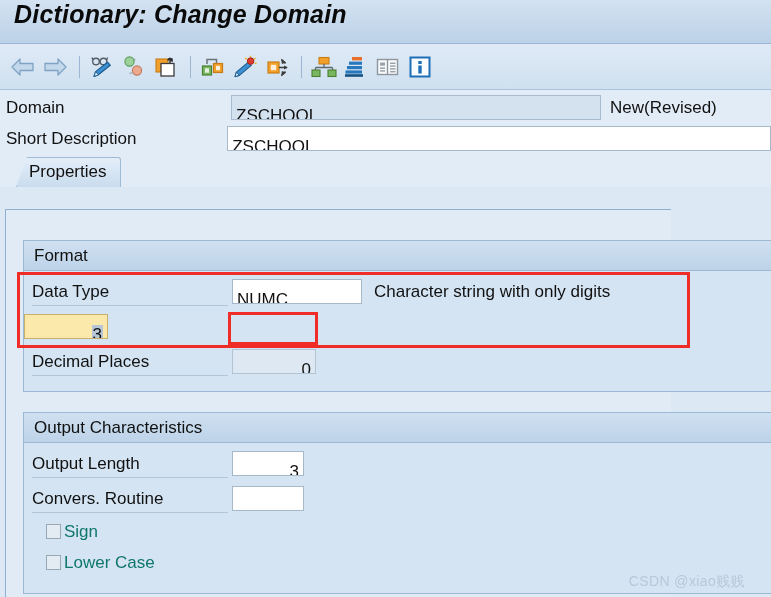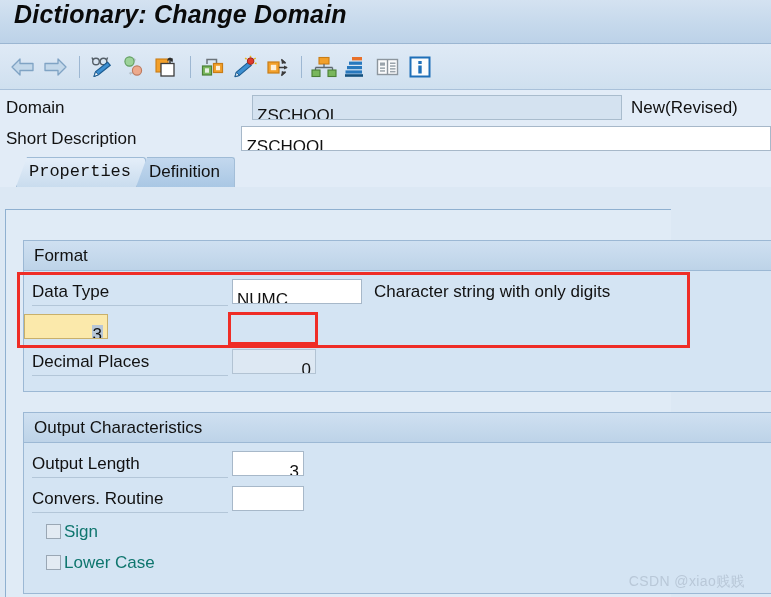--- a/index.html
+++ b/index.html
@@ -66,21 +66,21 @@
     background: #e2ecf7;
     padding-top: 2px;
   }
   .hrow {
     height: 31px;
     display: flex;
     align-items: center;
     position: relative;
   }
   .hrow .hlabel {
-    width: 252px;
+    width: 231px;
     padding-left: 6px;
     box-sizing: border-box;
     font-size: 17px;
     color: #111;
     white-space: nowrap;
   }
   .inp {
     border: 1px solid #a7b8c9;
     height: 25px;
     box-sizing: border-box;
@@ -147,21 +147,21 @@
     border-bottom: none;
     border-radius: 3px 3px 0 0;
     -webkit-clip-path: polygon(11px 0, 100% 0, 100% 100%, 0 100%);
     clip-path: polygon(11px 0, 100% 0, 100% 100%, 0 100%);
   }
   .tab.active {
     background: linear-gradient(to bottom, #c3d8ee 0%, #a9c7e4 100%);
     z-index: 3;
   }
   .tab.t2 { z-index: 2; }
-  .tab.t3 { z-index: 1; font-family: Liberation Mono, monospace; }
+  .tab.t3 { z-index: 1; }
 
   
   #content {
     position: absolute;
     left: 5px;
     top: 209px;
     width: 666px;
     height: 388px;
     background: #e0ebf6;
     border-top: 1px solid #8fb0d0;
@@ -440,21 +440,20 @@
 
   <div class="hrow">
     <div class="hlabel">Short Description</div>
     <div class="inp" id="shortdesc-input">ZSCHOOL</div>
   </div>
 
 </div>
 
 <div id="tabstrip">
   <div class="tab t3">Properties</div>
-  <div class="tab active">Definition</div>
 </div>
 
 <div id="content">
 
   <div class="group" id="format-group" style="top:30px; width:760px; height:152px;">
     <div class="group-hdr">Format</div>
     <div class="group-body">
 
       <div class="frow">
         <div class="flabel">Data Type</div>

